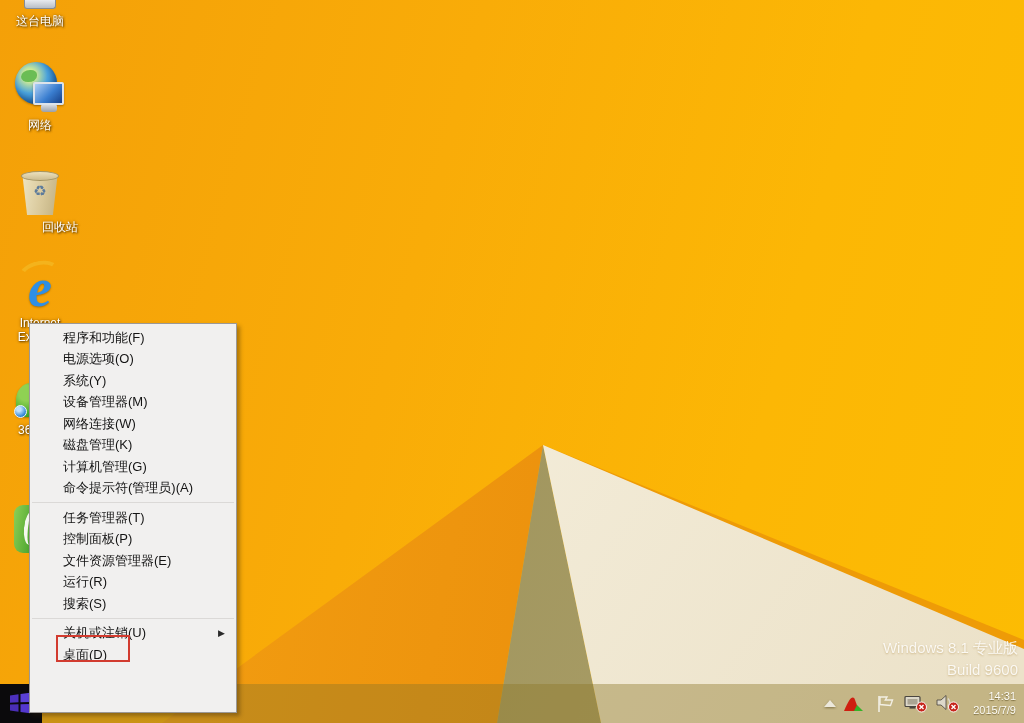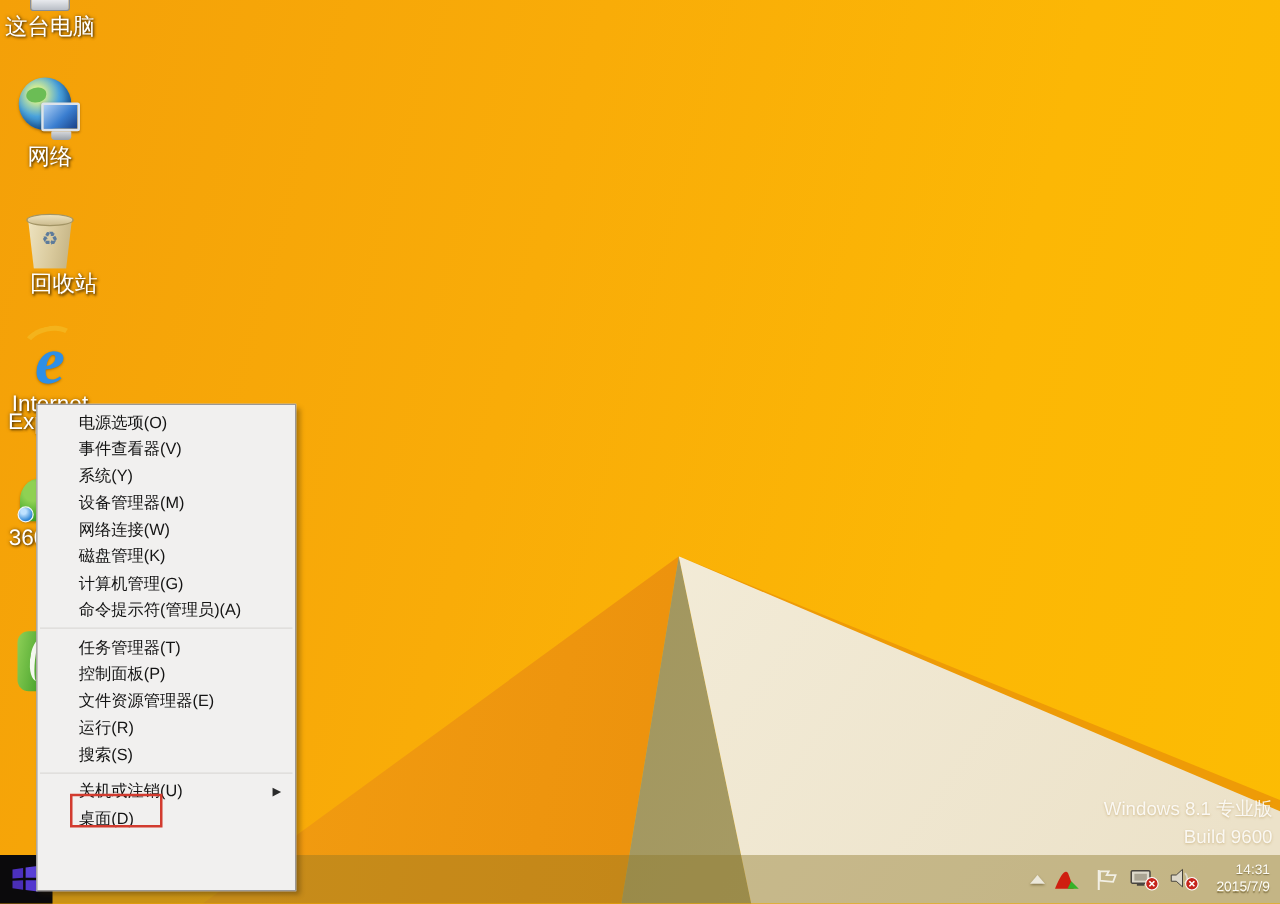--- a/index.html
+++ b/index.html
@@ -14,21 +14,21 @@
                  background:linear-gradient(100deg,#f4a112 10%,#e8890a 85%); }
   .wedge-edge  { clip-path:polygon(543px 445px,1024px 640px,1024px 652px);
                  background:#ee9b07; }
   .wedge-olive { clip-path:polygon(543px 445px,497px 723px,601px 723px);
                  background:linear-gradient(115deg,#93894f 0%,#aca06a 90%); }
   .wedge-cream { clip-path:polygon(543px 445px,601px 723px,1024px 723px,1024px 649px);
                  background:linear-gradient(125deg,#f8f3e3 20%,#ece2c9 95%); }
 
   
   .desk-icon { position:absolute; z-index:1; width:76px; text-align:center; }
-  .desk-label { color:#fff; font-size:18px; line-height:14px;
+  .desk-label { color:#fff; font-size:12px; line-height:14px;
     text-shadow:1px 1px 2px rgba(80,50,0,.95), 0 0 3px rgba(80,50,0,.6); }
   .art { position:relative; margin:0 auto; }
 
   .pc-sliver { width:32px; height:9px; background:linear-gradient(#e8eaee,#b9bec6);
     border:1px solid #868c95; border-top:none; border-radius:0 0 3px 3px; }
 
   .globe { width:42px; height:42px; border-radius:50%;
     background:radial-gradient(circle at 35% 32%, #cdea96 0 16%, #4aa3dd 45%, #1d5fa8 85%);
     box-shadow:inset -3px -4px 6px rgba(0,40,90,.45), 0 1px 2px rgba(90,50,0,.4); }
   .globe-land { position:absolute; left:6px; top:8px; width:16px; height:12px;
@@ -208,22 +208,22 @@
     </div>
   </div>
 </div>
 
 <div class="watermark">
   <div>Windows 8.1 专业版</div>
   <div>Build 9600</div>
 </div>
 
 <div class="winx-menu">
+  <div class="menu-item">程序和功能(F)</div>
   <div class="menu-item">电源选项(O)</div>
-  <div class="menu-item">事件查看器(V)</div>
   <div class="menu-item">系统(Y)</div>
   <div class="menu-item">设备管理器(M)</div>
   <div class="menu-item">网络连接(W)</div>
   <div class="menu-item">磁盘管理(K)</div>
   <div class="menu-item">计算机管理(G)</div>
   <div class="menu-item">命令提示符(管理员)(A)</div>
   <div class="menu-sep"></div>
   <div class="menu-item">任务管理器(T)</div>
   <div class="menu-item">控制面板(P)</div>
   <div class="menu-item">文件资源管理器(E)</div>

